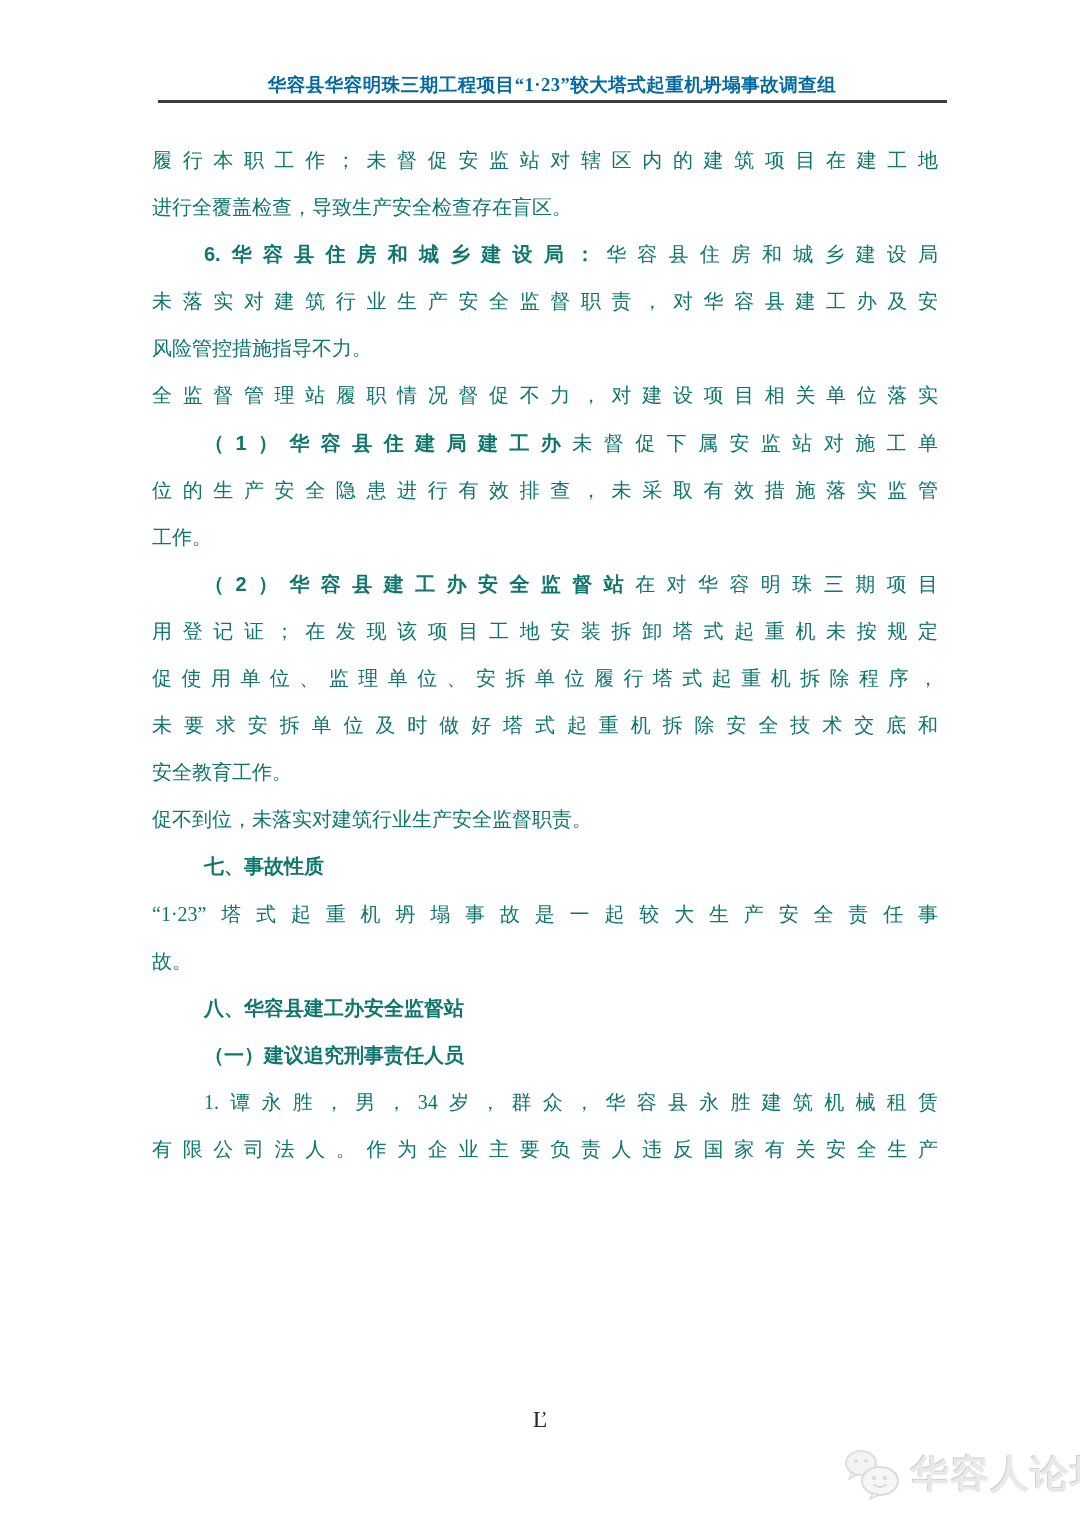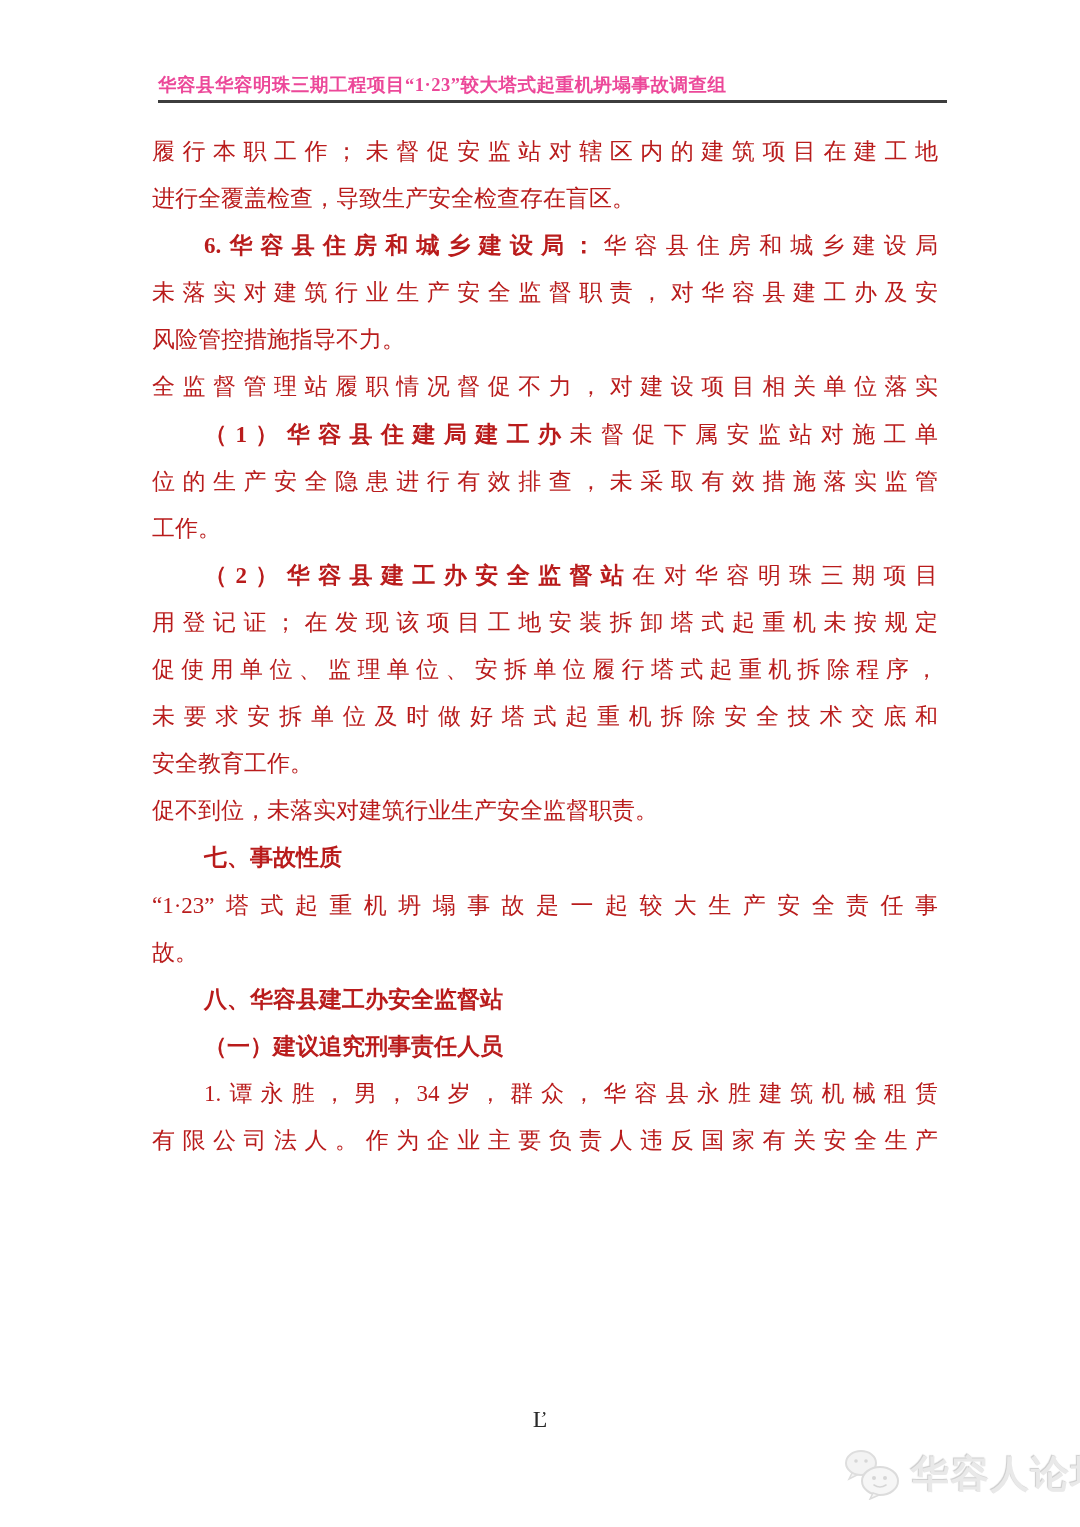--- a/index.html
+++ b/index.html
@@ -6,36 +6,36 @@
   .page{
     position:relative;
     width:1080px;height:1527px;
     background:#ffffff;
     overflow:hidden;
     font-family:"Liberation Serif","DejaVu Serif",serif;
   }
   
   .doc-header{
     position:absolute;top:72px;left:158px;width:788px;
-    text-align:left;font-size:18.5px;letter-spacing:.5px;
-    color:#ec4899;white-space:nowrap;font-weight:600;
+    text-align:center;font-size:18.5px;letter-spacing:.5px;
+    color:#0369a1;white-space:nowrap;font-weight:600;
   }
   .header-rule{
     position:absolute;top:100px;left:158px;width:789px;height:3px;
     background:#3d3d3d;
   }
   
   .doc-body{
-    position:absolute;top:128px;left:152px;width:786px;
-    font-size:23px;line-height:47.1px;color:#b91c1c;
+    position:absolute;top:137px;left:152px;width:786px;
+    font-size:20px;line-height:47.1px;color:#0f766e;
   }
   .line{text-align:justify;text-align-last:left;}
   .line.fill{text-align-last:justify;}
   .line.ind2{text-indent:52px;}
-  .b{font-weight:700;font-family:Liberation Serif, serif;margin-top:33px;}
+  .b{font-weight:700;font-family:Liberation Sans, sans-serif;margin-top:33px;}
   .line.heading{font-weight:700;font-family:"Liberation Sans","DejaVu Sans",sans-serif;}
   
   .page-mark{
     position:absolute;top:1406px;left:0;width:1080px;
     text-align:center;font-size:24px;color:#2a2a2a;
     font-family:"Liberation Serif",serif;
   }
   
   .watermark{
     position:absolute;top:1448px;left:843px;

